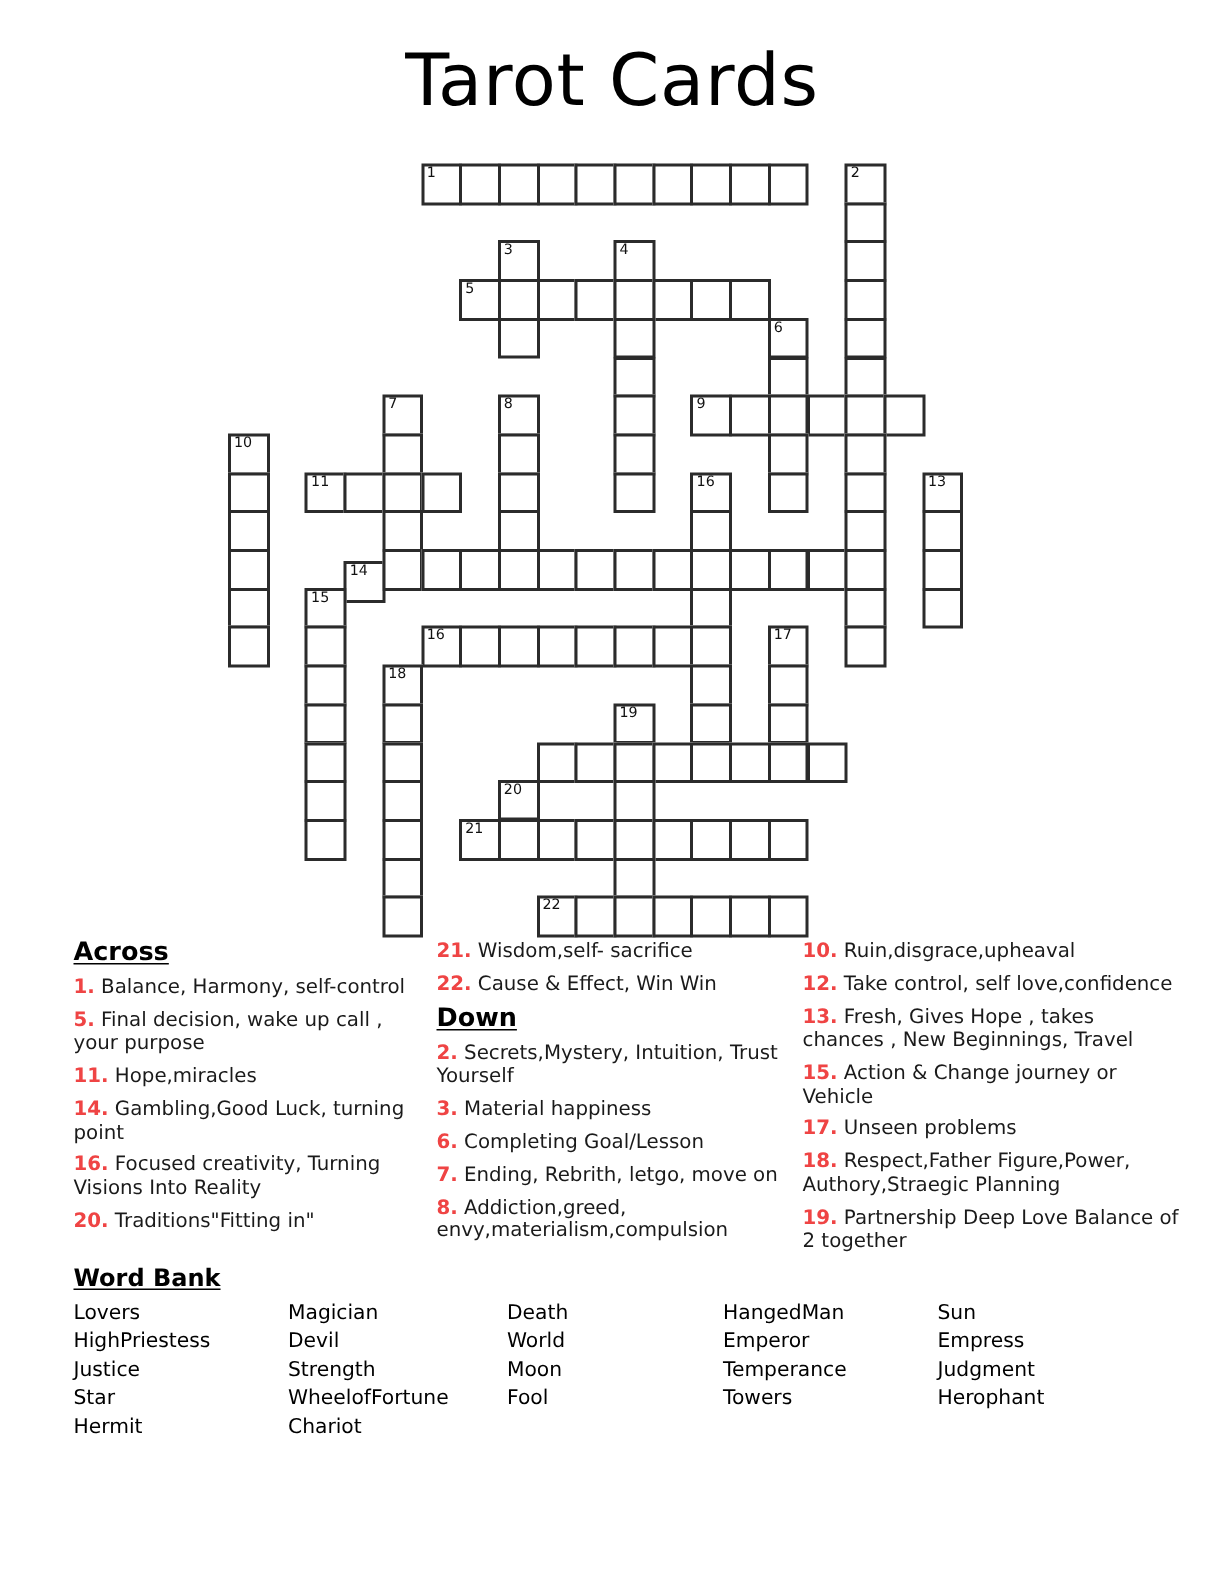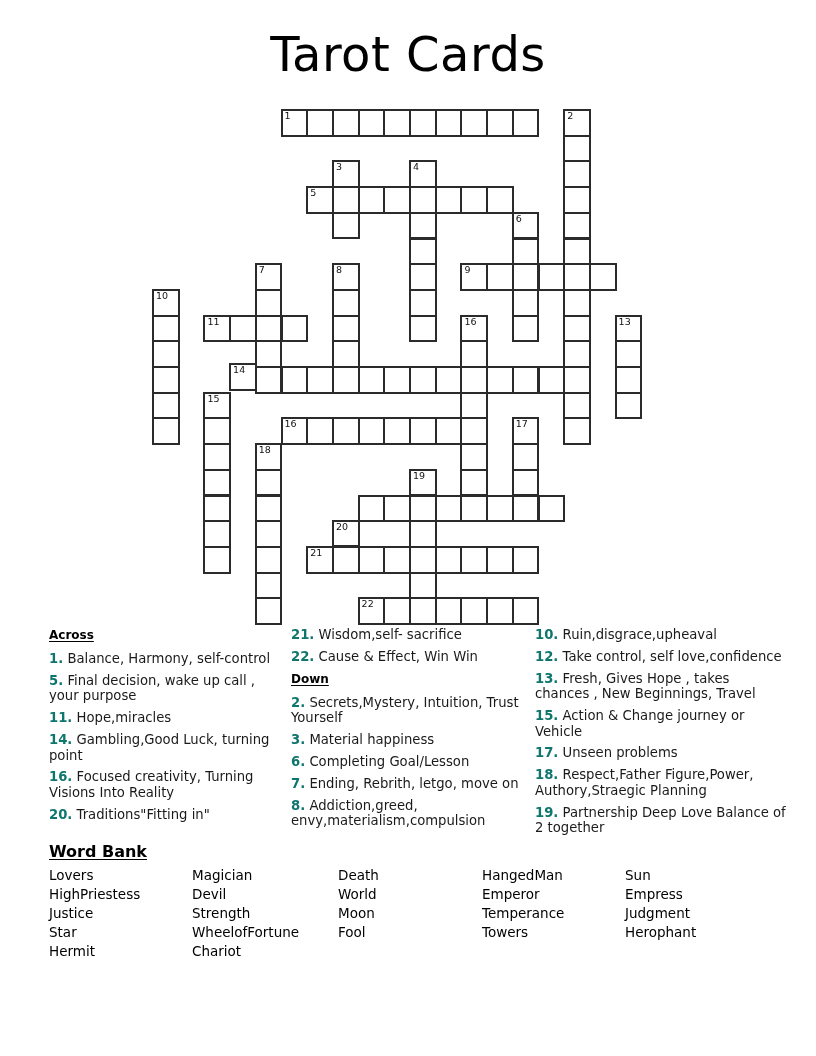--- a/index.html
+++ b/index.html
@@ -27,25 +27,25 @@
     font-size: 9.5px; line-height: 10px; color: #111;
   }
 
   
   .clues { position: absolute; top: 627px; left: 0; width: 816px; height: 216px; }
   .clue-col { position: absolute; top: 0; }
   .clue-col.c0 { left: 49px;  width: 238px; }
   .clue-col.c1 { left: 291px; width: 238px; }
   .clue-col.c2 { left: 535px; width: 252px; }
   .clue-heading {
-    font-size: 12px; font-weight: bold; text-decoration: underline;
+    font-size: 17px; font-weight: bold; text-decoration: underline;
     text-underline-offset: 2px; margin: 0 0 7px 0; line-height: 17px;
   }
   .clue { font-size: 13.2px; line-height: 15.4px; margin: 0 0 6.5px 0; color: #1a1a1a; }
-  .clue b { color: #0f766e; }
+  .clue b { color: #ef4444; }
 
   
   .wordbank { position: absolute; top: 843px; left: 49px; width: 730px; height: 130px; }
   .wb-title {
     font-size: 16px; font-weight: bold; text-decoration: underline;
     text-underline-offset: 2px; margin: 0; line-height: 18px;
   }
   .wb-col { position: absolute; top: 23px; }
   .wb-word { font-size: 13.5px; line-height: 19px; white-space: nowrap; }
 </style>
@@ -139,21 +139,21 @@
       <div class="cell" style="left: 462.6px; top: 205.6px;">
         <span class="num">13</span>
       </div>
       <div class="cell" style="left: 0px; top: 231.3px;"></div>
       <div class="cell" style="left: 102.8px; top: 231.3px;"></div>
       <div class="cell" style="left: 179.9px; top: 231.3px;"></div>
       <div class="cell" style="left: 308.4px; top: 231.3px;"></div>
       <div class="cell" style="left: 411.2px; top: 231.3px;"></div>
       <div class="cell" style="left: 462.6px; top: 231.3px;"></div>
       <div class="cell" style="left: 0px; top: 257px;"></div>
-      <div class="cell" style="left: 77.1px; top: 254px; text-align: right;">
+      <div class="cell" style="left: 77.1px; top: 265px; text-align: right;">
         <span class="num">14</span>
       </div>
       <div class="cell" style="left: 102.8px; top: 257px;"></div>
       <div class="cell" style="left: 128.5px; top: 257px;"></div>
       <div class="cell" style="left: 154.2px; top: 257px;"></div>
       <div class="cell" style="left: 179.9px; top: 257px;"></div>
       <div class="cell" style="left: 205.6px; top: 257px;"></div>
       <div class="cell" style="left: 231.3px; top: 257px;"></div>
       <div class="cell" style="left: 257px; top: 257px;"></div>
       <div class="cell" style="left: 282.7px; top: 257px;"></div>

